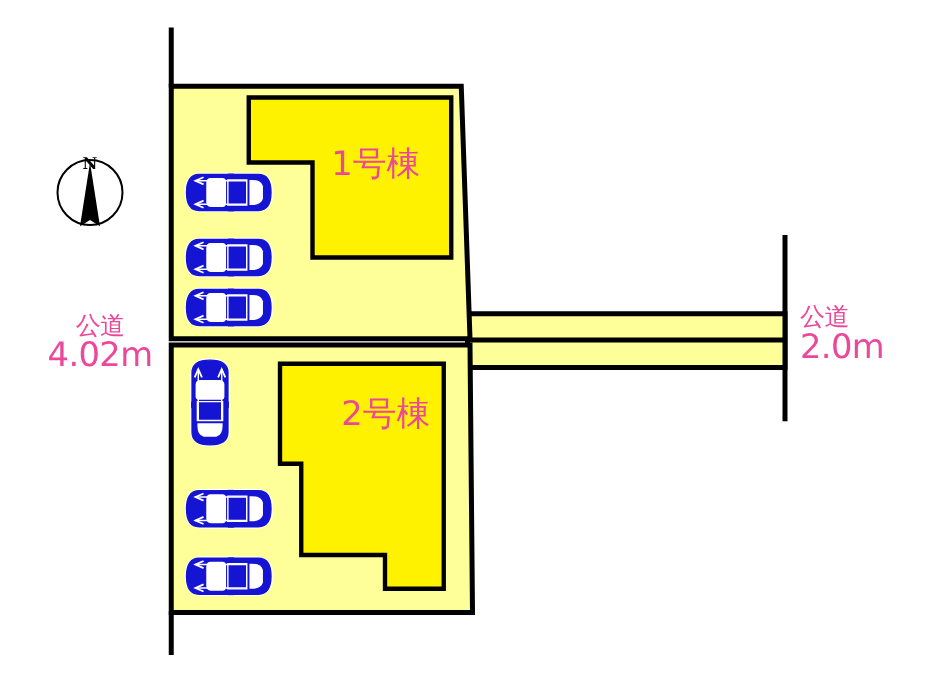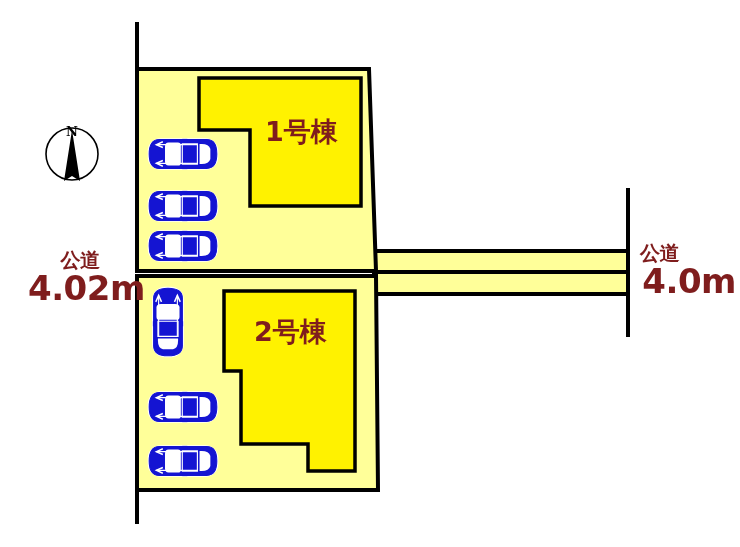--- a/index.html
+++ b/index.html
@@ -20,32 +20,32 @@
   .svg-layer {
     position: absolute;
     left: 0;
     top: 0;
     width: 740px;
     height: 547px;
   }
   .label-text {
     position: absolute;
     font-family: "DejaVu Sans", "Liberation Sans", sans-serif;
-    font-weight: bold;
-    color: #7f1d1d;
+    font-weight: normal;
+    color: #ec4899;
     white-space: nowrap;
     line-height: 1.05;
     letter-spacing: -0.5px;
   }
   .road-label {
     text-align: center;
     font-size: 25px;
   }
   .road-label .road-line1 { display: block; font-size: 20px; }
-  .road-label .road-line2 { display: block; font-size: 34px; text-align: right; }
+  .road-label .road-line2 { display: block; font-size: 27px; }
   .building-label {
     font-size: 27px;
     letter-spacing: 0px;
   }
   .compass-n {
     position: absolute;
     font-family: "DejaVu Serif", "Liberation Serif", serif;
     font-weight: bold;
     font-size: 13px;
     color: #000000;
@@ -132,25 +132,25 @@
       <circle cx="72" cy="154" r="26" fill="#ffffff" stroke="#000000" stroke-width="1.6"></circle>
       <polygon points="72,130 80,181 72,176 64,181" fill="#000000"></polygon>
     </g>
 
   </svg>
 
   <div class="label-text compass-n" style="left:66px; top:125px;">N</div>
 
   <div class="label-text building-label" style="left:265px; top:118px;">1号棟</div>
 
-  <div class="label-text building-label" style="left:254px; top:318px;">2号棟</div>
+  <div class="label-text building-label" style="left:273px; top:318px;">2号棟</div>
 
   <div class="label-text road-label" style="left:28px; top:250px; width:104px;">
     <span class="road-line1">公道</span>
     <span class="road-line2">4.02m</span>
   </div>
 
   <div class="label-text road-label" style="left:640px; top:243px; width:96px; text-align:left;">
     <span class="road-line1">公道</span>
-    <span class="road-line2">4.0m</span>
+    <span class="road-line2">2.0m</span>
   </div>
 
 </div>
 
 </body></html>

